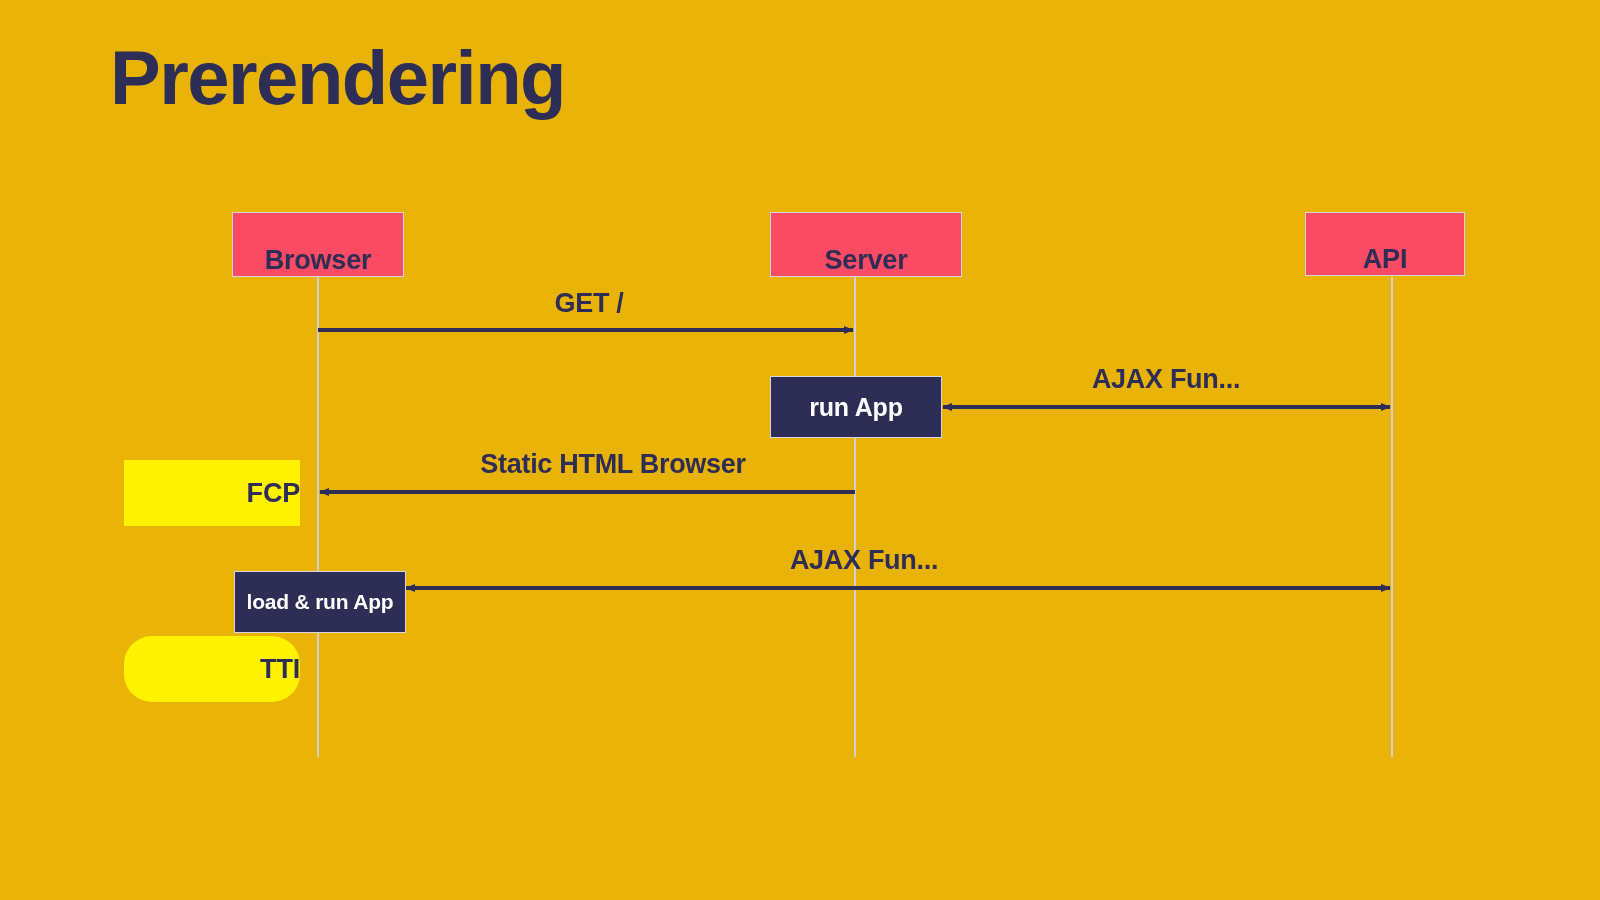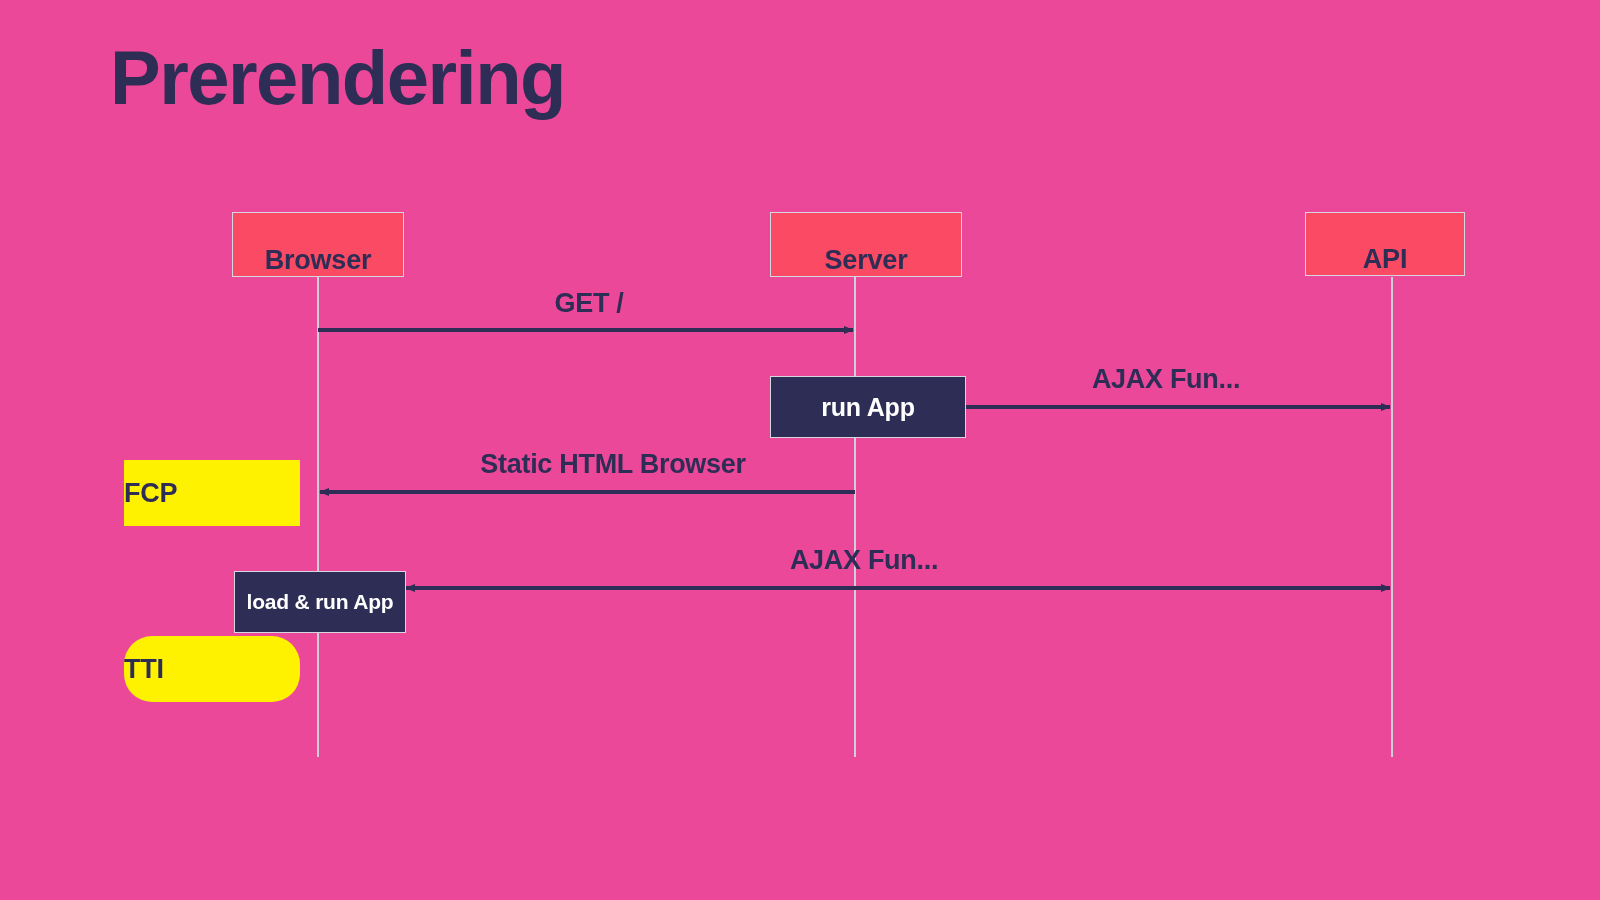--- a/index.html
+++ b/index.html
@@ -11,21 +11,21 @@
     height: 900px;
     background: #ffffff;
     font-family: "Liberation Sans", sans-serif;
     overflow: hidden;
   }
 
   #slide {
     position: relative;
     width: 1600px;
     height: 900px;
-    background: #ec4899;
+    background: #eab308;
   }
 
   
   #slide-title {
     position: absolute;
     left: 110px;
     top: 36px;
     font-size: 76px;
     font-weight: bold;
     color: #2e2d55;
@@ -85,21 +85,21 @@
     font-size: 21px;
   }
 
   
   .milestone-box {
     position: absolute;
     box-sizing: border-box;
     background: #fff200;
     display: flex;
     align-items: center;
-    justify-content: flex-start;
+    justify-content: flex-end;
     color: #2e2d55;
     font-weight: bold;
     font-size: 27px;
     letter-spacing: -0.2px;
   }
 
   
   .msg-label {
     position: absolute;
     color: #2e2d55;
@@ -147,21 +147,21 @@
     </div>
 
     <div class="participant" style="left:770px; top:212px; width:192px; height:65px;">
       <span>Server</span>
     </div>
 
     <div class="participant" style="left:1305px; top:212px; width:160px; height:64px;">
       <span>API</span>
     </div>
 
-    <div class="process-box" style="left:770px; top:376px; width:196px; height:62px;">
+    <div class="process-box" style="left:770px; top:376px; width:172px; height:62px;">
       <span>run App</span>
     </div>
 
     <div class="process-box two-line" style="left:234px; top:571px; width:172px; height:62px;">
       <span>load &amp; run App</span>
     </div>
 
     <div class="milestone-box" style="left:124px; top:460px; width:176px; height:66px;">
       <span>FCP</span>
     </div>

